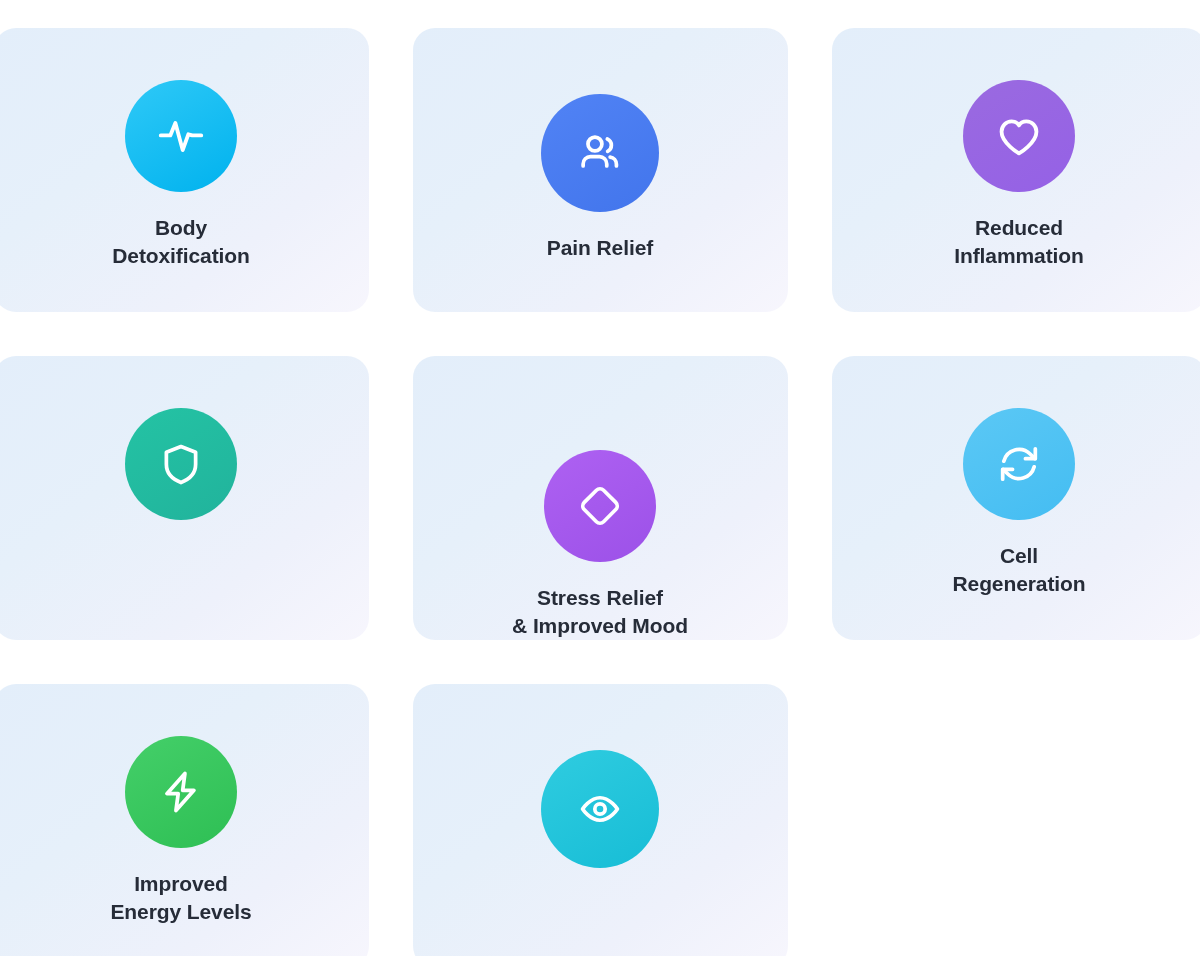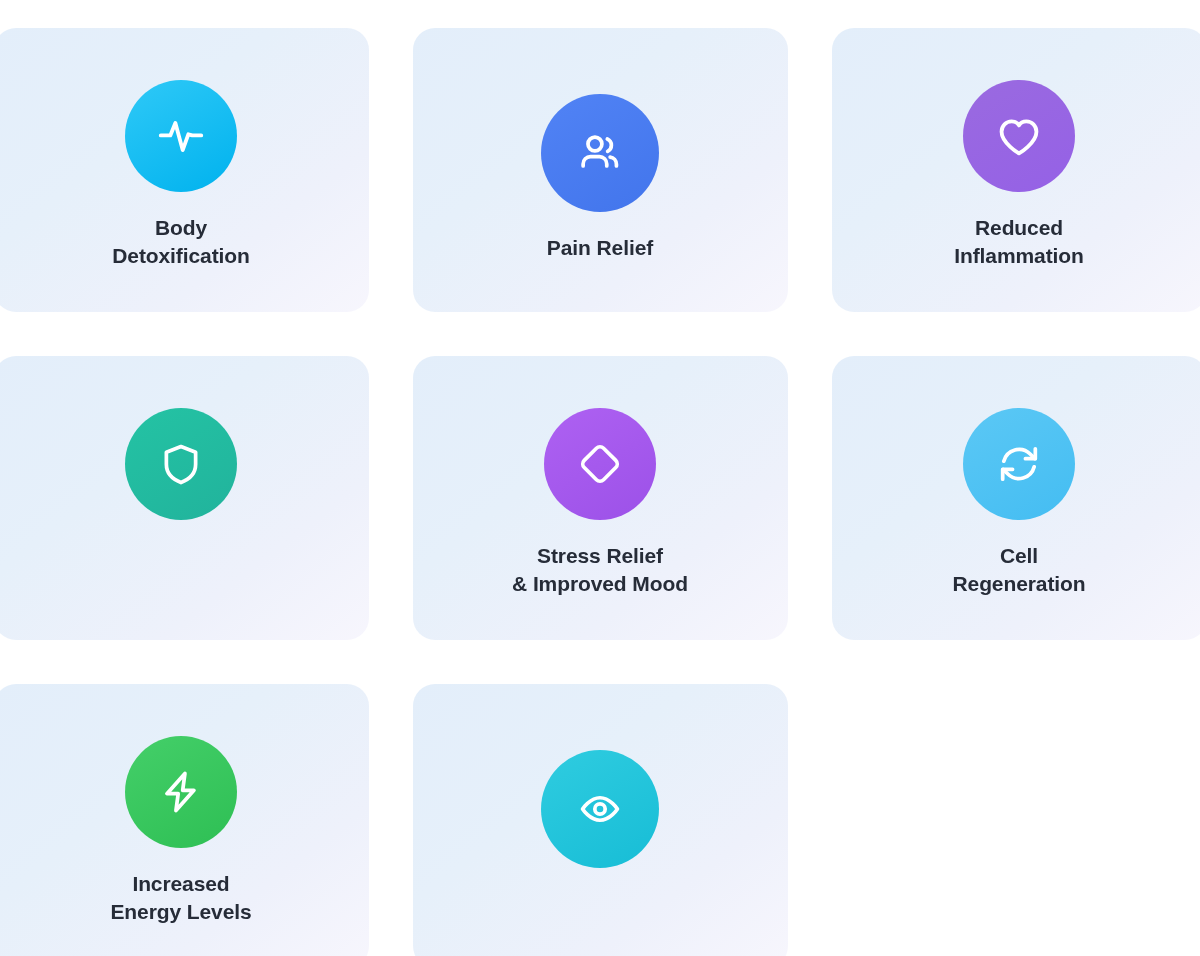--- a/index.html
+++ b/index.html
@@ -66,21 +66,21 @@
     letter-spacing: -0.1px;
     white-space: pre-line;
     padding: 0 12px;
   }
 
   
   .card-0 { padding-top: 52px; }
   .card-1 { padding-top: 52px; }
   .card-2 { padding-top: 66px; }
   .card-3 { padding-top: 52px; }
-  .card-4 { padding-top: 52px; }
+  .card-4 { padding-top: 52px; justify-content: flex-end; }
   .card-5 { padding-top: 52px; align-items: center; }
   .card-6 { padding-top: 52px; }
   .card-7 { padding-top: 52px; }
   .card-8 { padding-top: 66px; }
 
   .card-2 .icon-circle,
   .card-8 .icon-circle {
     width: 118px;
     height: 118px;
   }
@@ -167,21 +167,21 @@
 
 
   <div class="benefit-card card-7">
     <div class="icon-circle" style="background: linear-gradient(150deg, rgb(68, 207, 105) 0%, rgb(46, 191, 84) 100%);">
       <span>
         <svg viewBox="0 0 48 48" fill="none" xmlns="http://www.w3.org/2000/svg">
           <path d="M27.5 7.5L11.5 25.5h10l-2 15 16-18h-10l2-15z" stroke="#ffffff" stroke-width="3.3" stroke-linejoin="round" stroke-linecap="round"></path>
         </svg>
       </span>
     </div>
-    <div class="benefit-label">Increased
+    <div class="benefit-label">Improved
 Energy Levels</div>
   </div>
 
   <div class="benefit-card card-8">
     <div class="icon-circle" style="background: linear-gradient(150deg, rgb(47, 204, 224) 0%, rgb(23, 189, 214) 100%);">
       <span>
         <svg viewBox="0 0 48 48" fill="none" xmlns="http://www.w3.org/2000/svg">
           <path d="M24 14c9 0 15.5 10 15.5 10S33 34 24 34 8.5 24 8.5 24 15 14 24 14z" stroke="#ffffff" stroke-width="3.3" stroke-linejoin="round"></path>
           <circle cx="24" cy="24" r="4.6" stroke="#ffffff" stroke-width="3.3"></circle>
         </svg>

